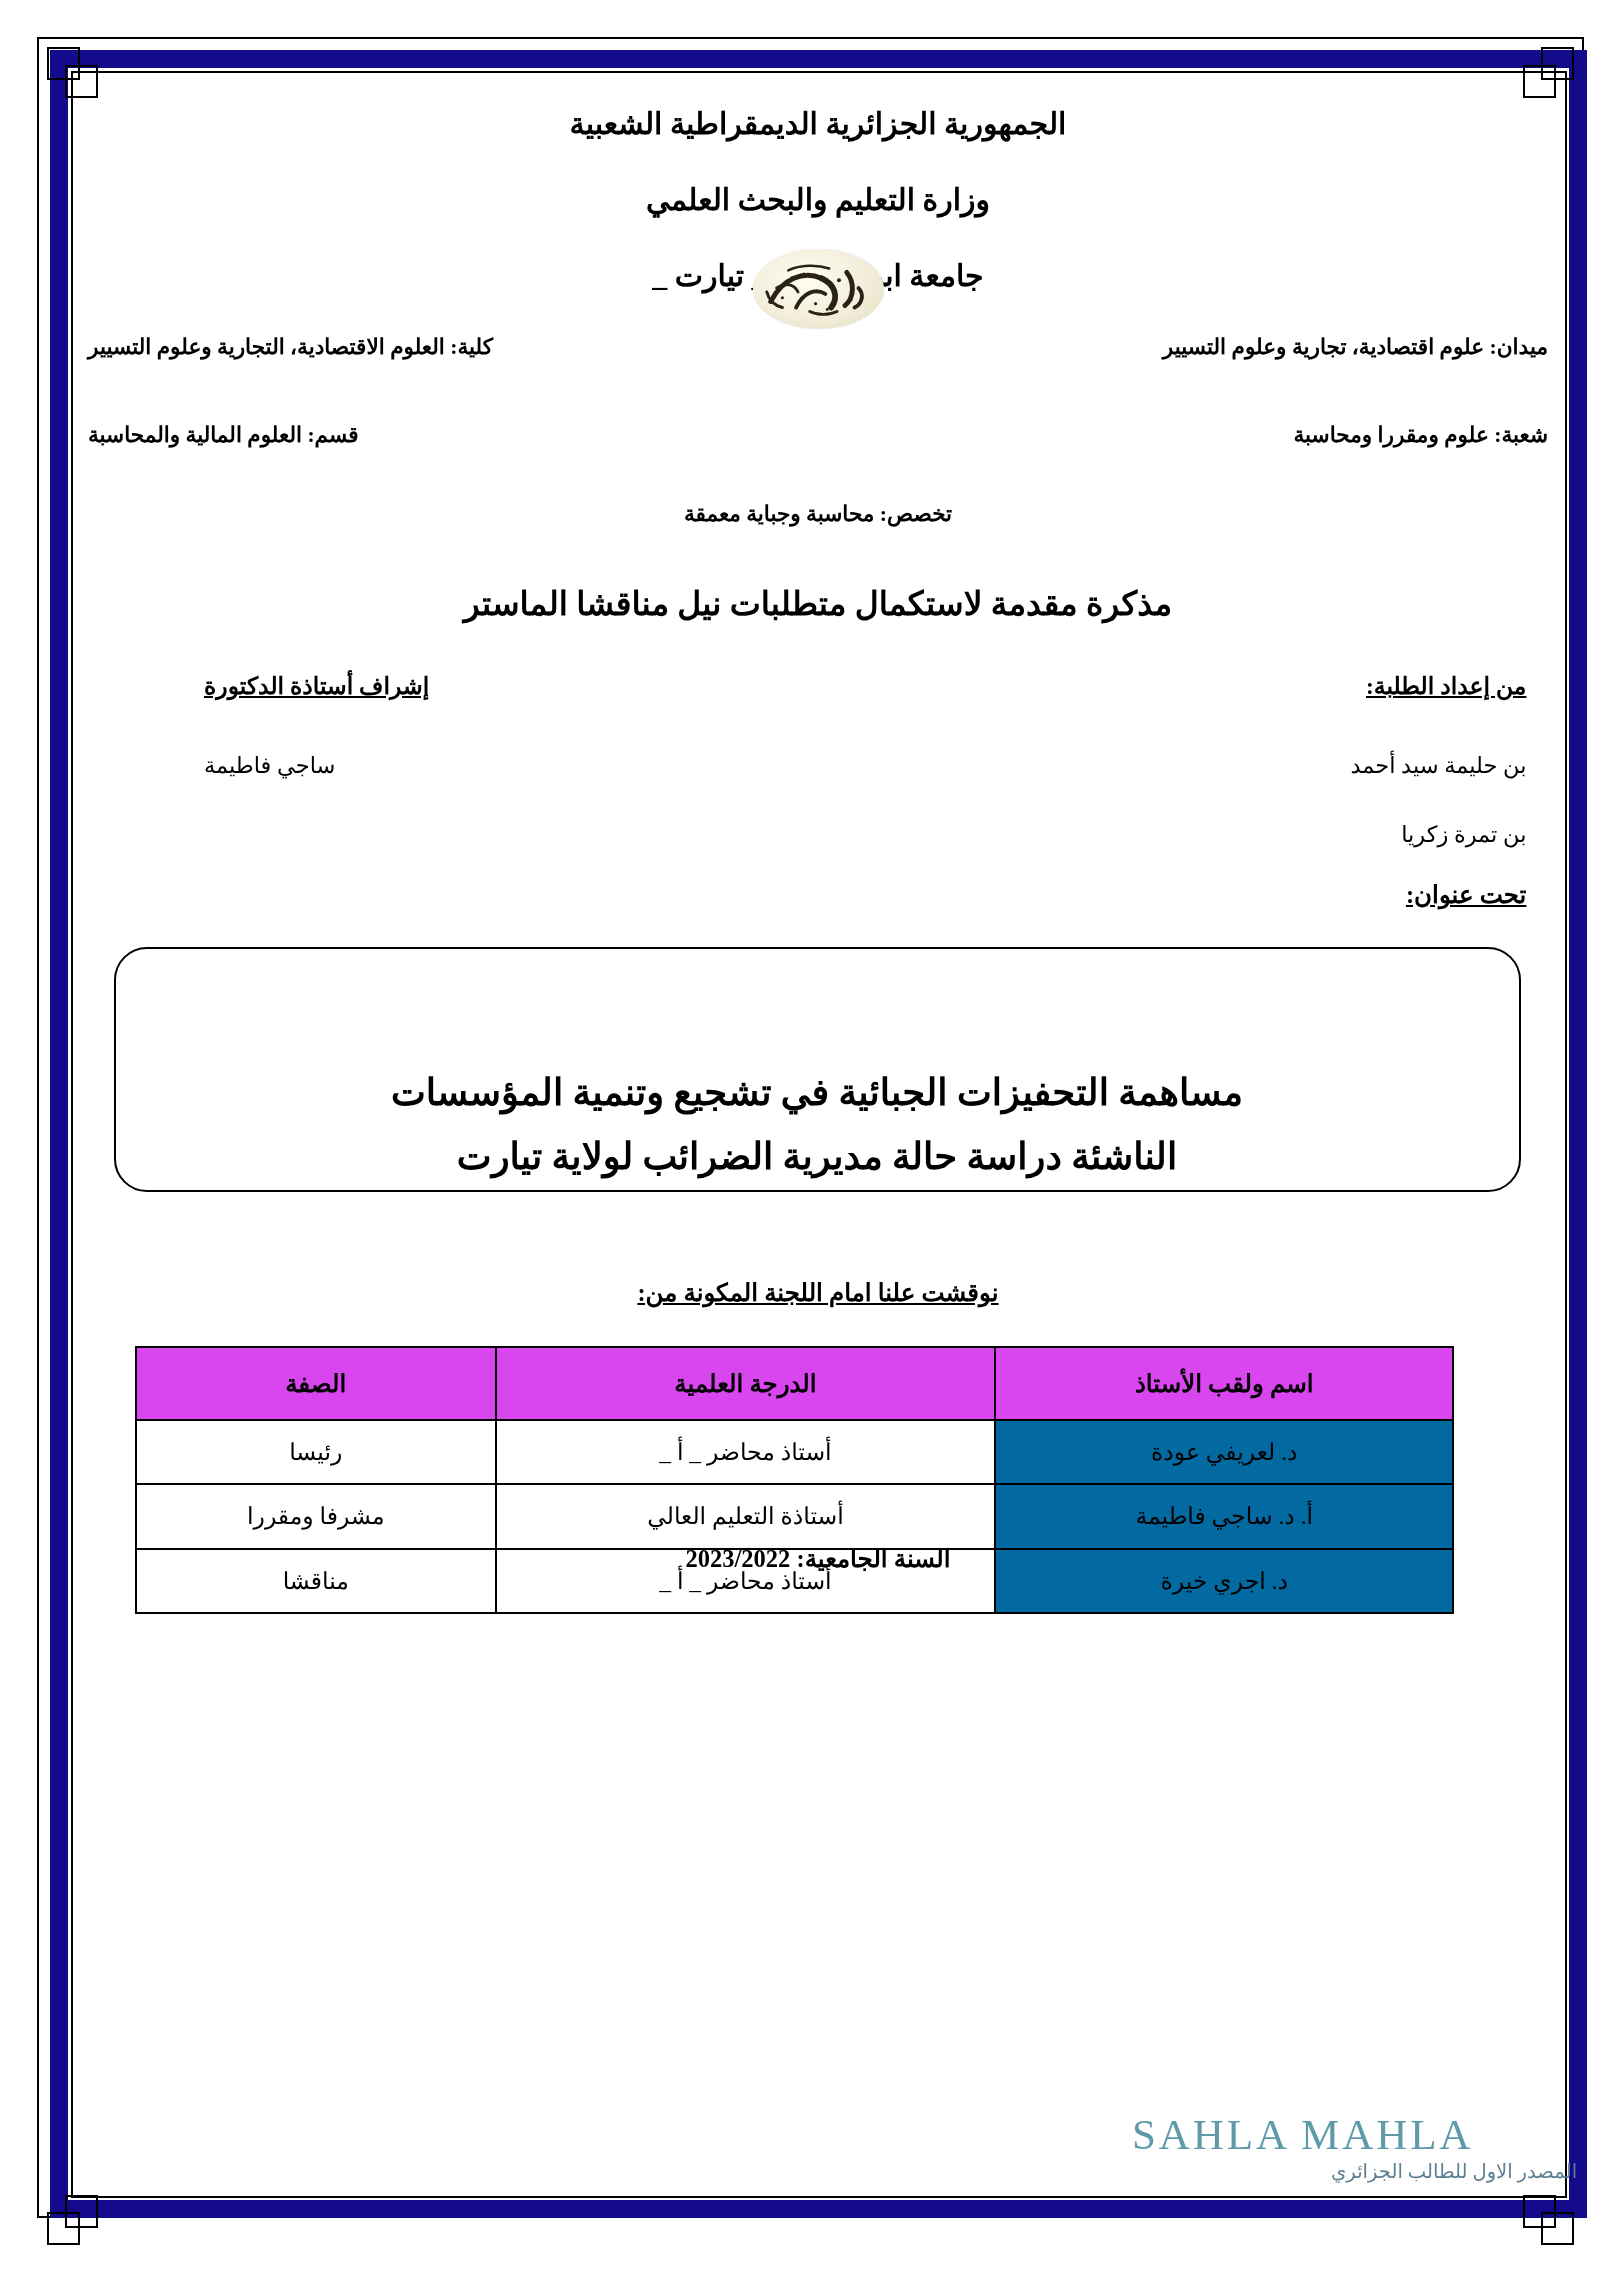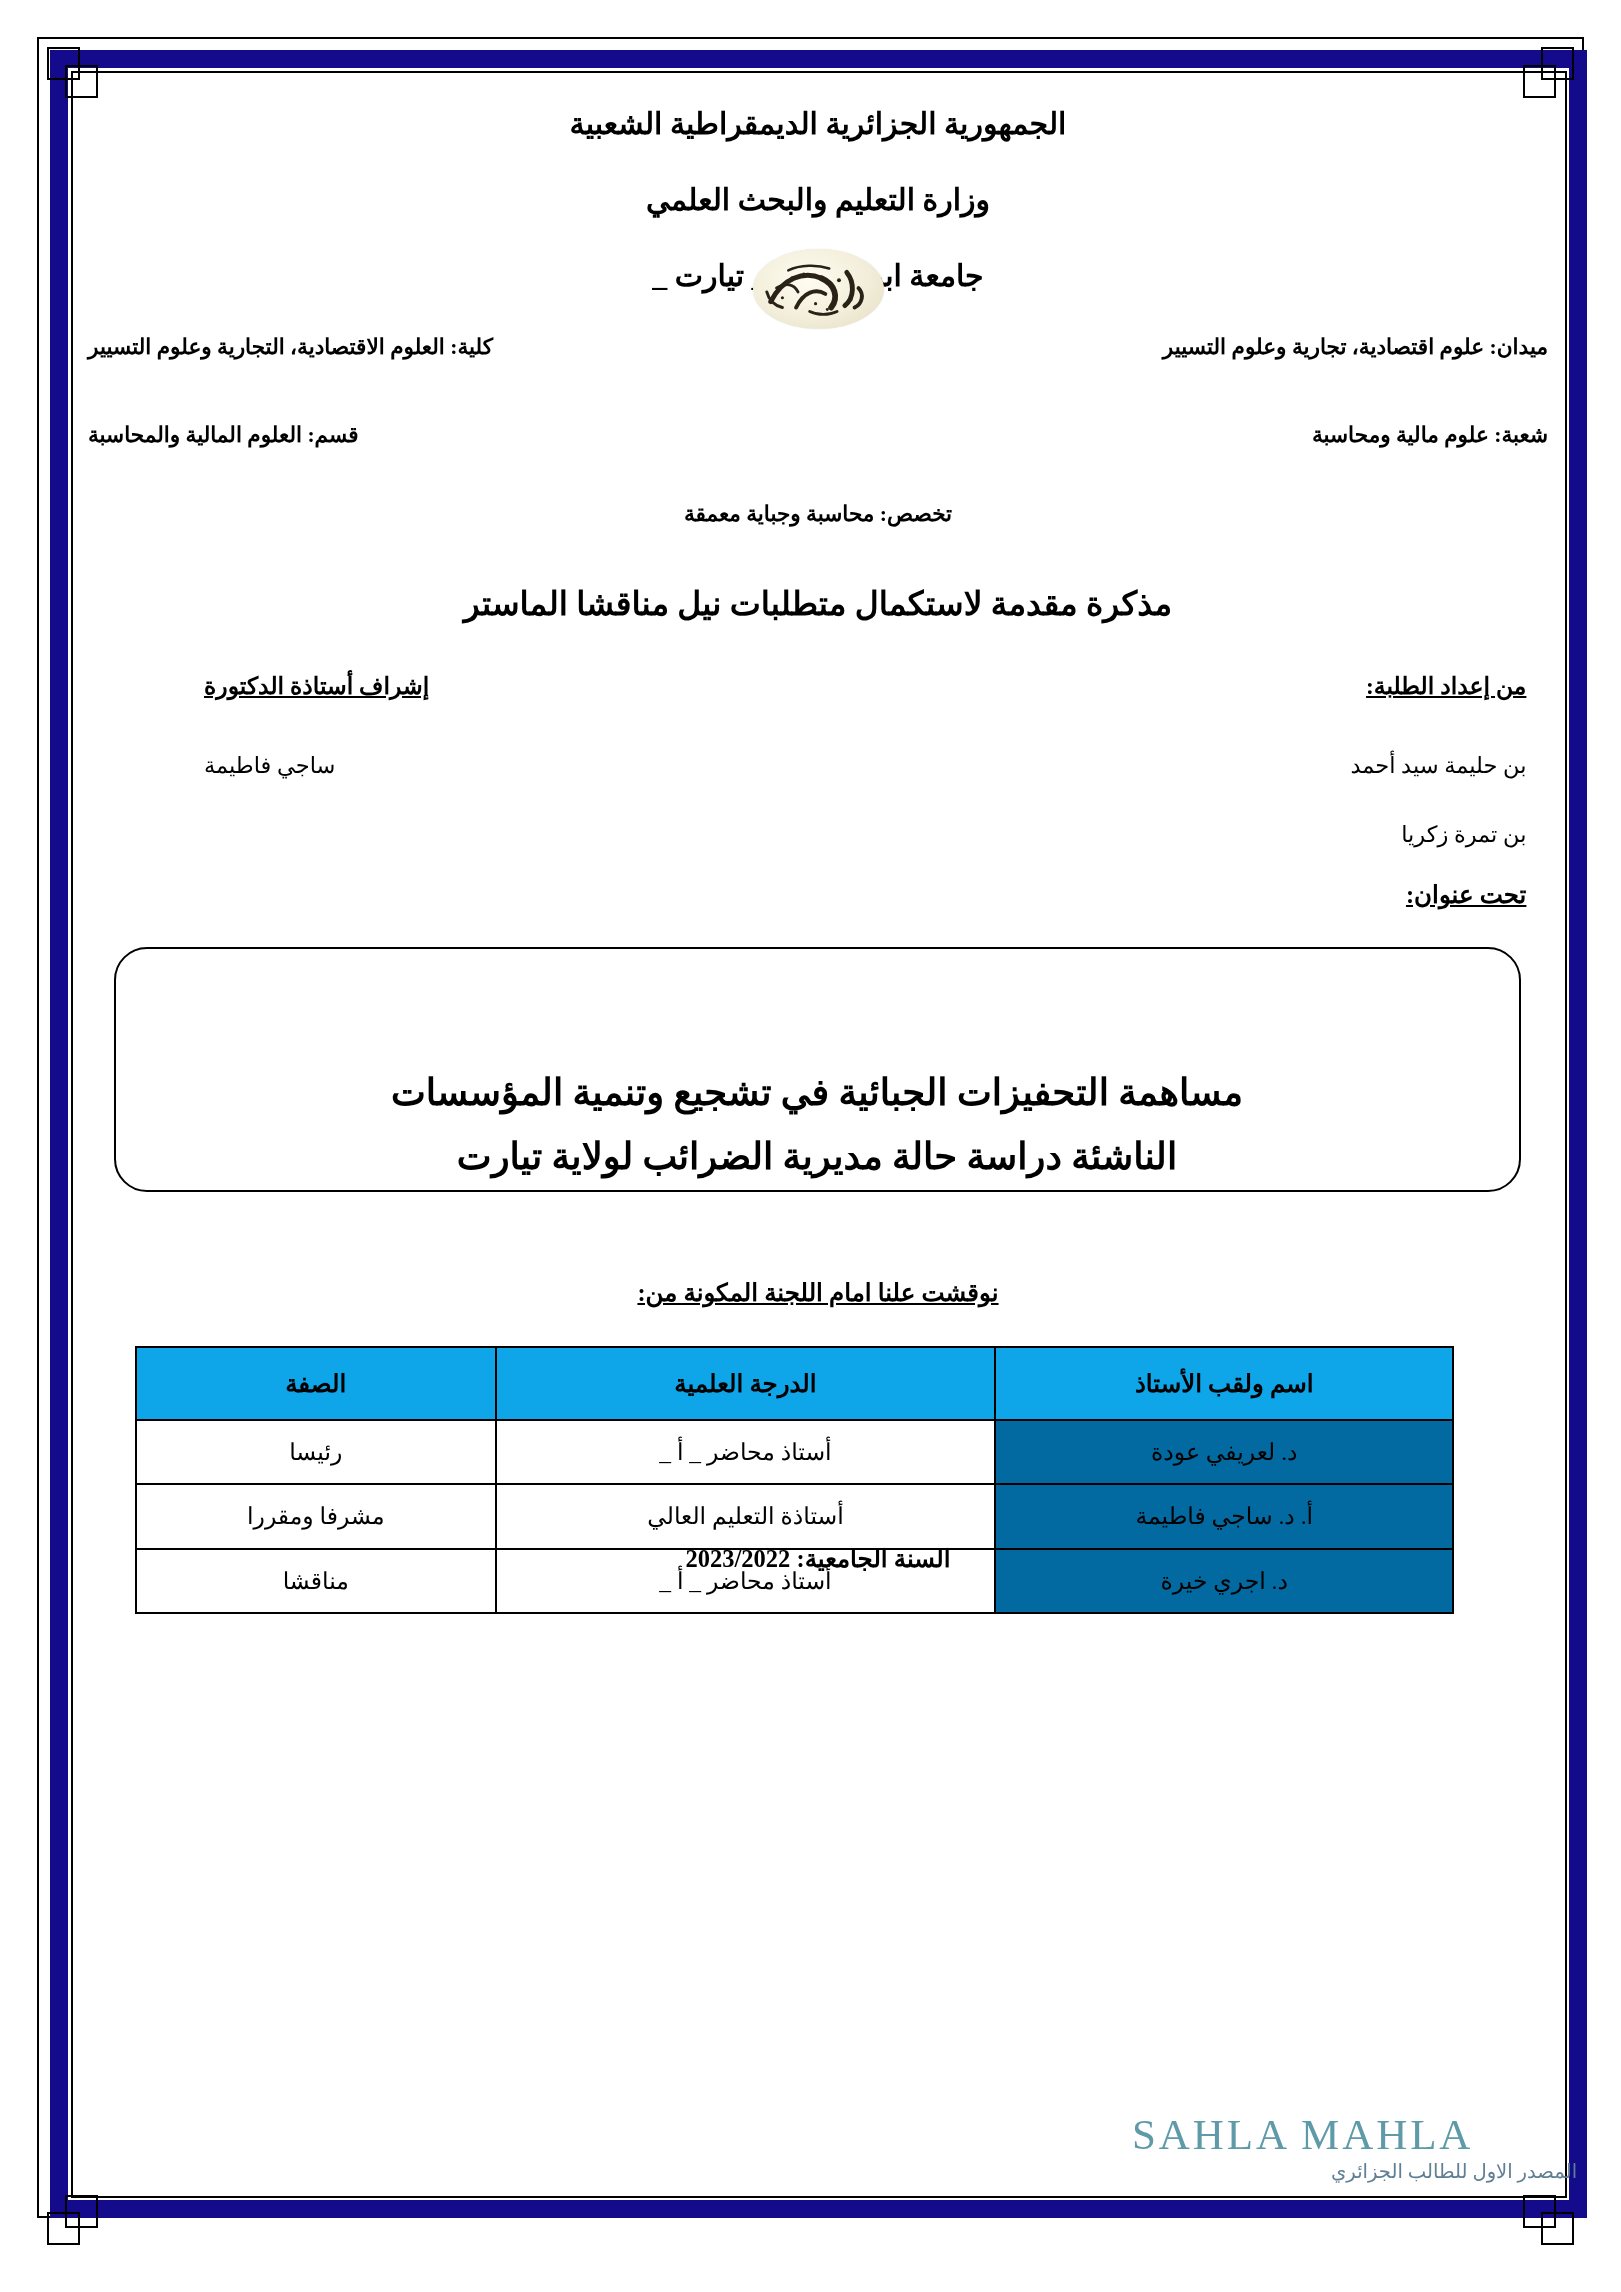--- a/index.html
+++ b/index.html
@@ -227,21 +227,21 @@
     font-size: 23.5px;
   }
   table.jury th, table.jury td {
     border: 2px solid #000000;
     text-align: center;
     padding: 9.8px 5.9px;
     height: 43px;
     font-weight: normal;
   }
   table.jury thead th {
-    background: #0ea5e9;
+    background: #d946ef;
     font-weight: bold;
     font-size: 24.5px;
     height: 51px;
     margin-left: 20px;
   }
   table.jury td.name-cell {
     background: #0369a1;
   }
 
   .year-line {
@@ -337,21 +337,21 @@
     </div>
     <div class="right-cell">
       <span>كلية:</span>
       <span class="val">العلوم الاقتصادية، التجارية وعلوم التسيير</span>
     </div>
   </div>
 
   <div class="info-row row-dept">
     <div class="left-cell">
       <span>شعبة:</span>
-      <span class="val">علوم مالية ومحاسبة</span>
+      <span class="val">علوم ومقررا ومحاسبة</span>
     </div>
     <div class="right-cell">
       <span>قسم:</span>
       <span class="val">العلوم المالية والمحاسبة</span>
     </div>
   </div>
 
   <div class="info-row row-spec">
     <div class="left-cell">
       <span>تخصص:</span>

